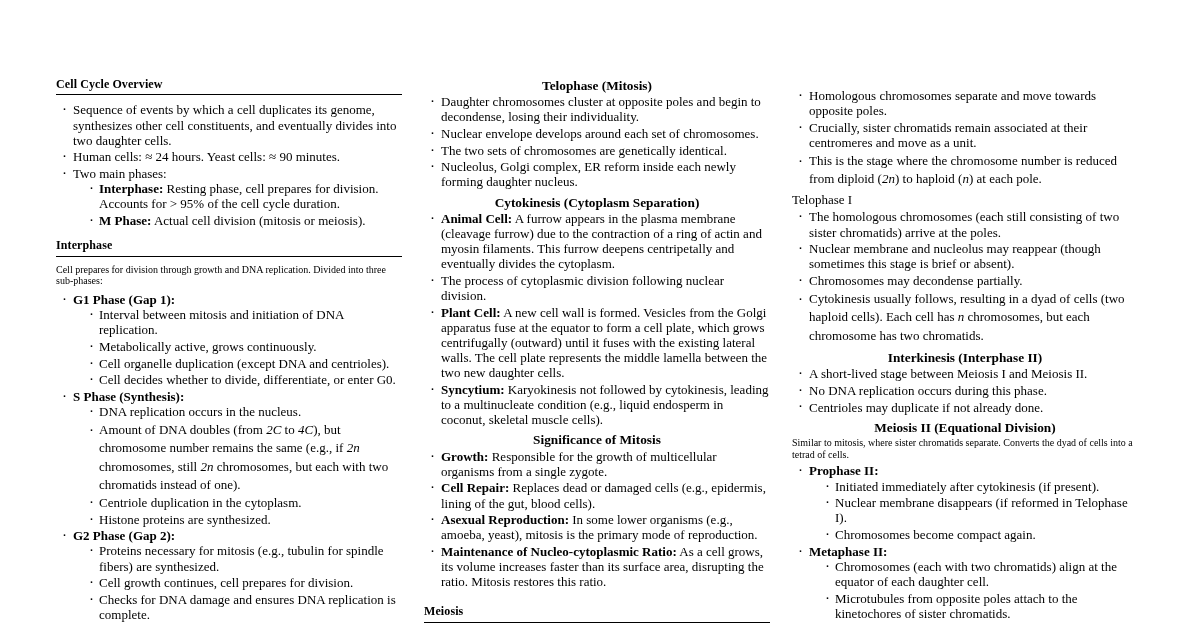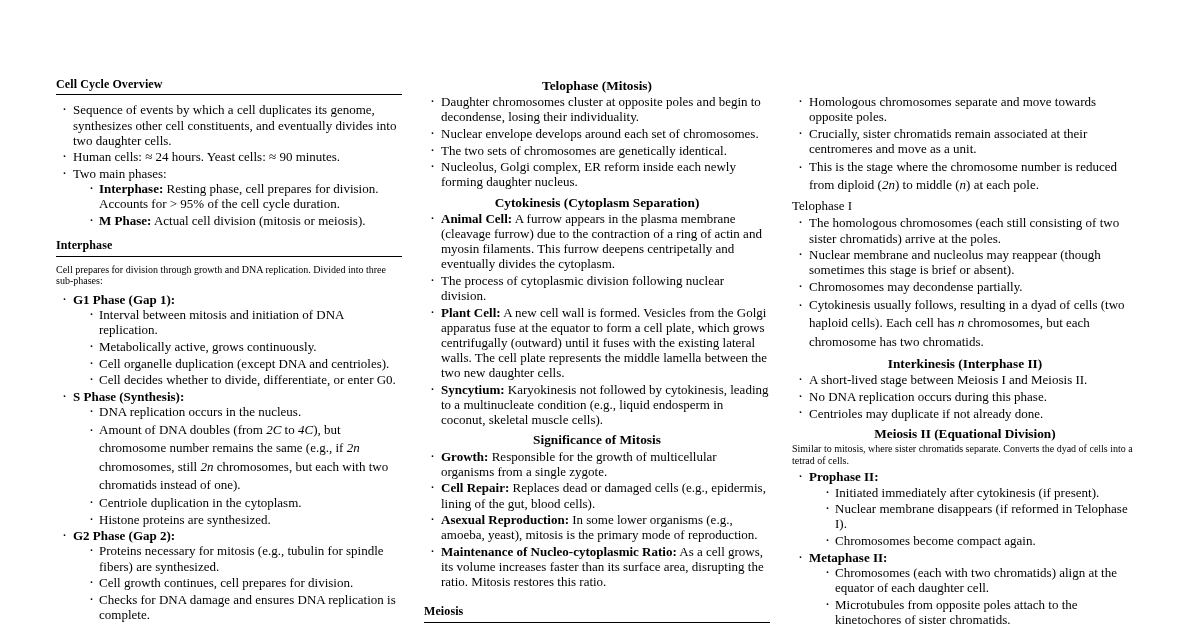--- a/index.html
+++ b/index.html
@@ -230,25 +230,25 @@
         </li>
       </ul>
 
       <h1 class="section-h" style="margin-top:16px;">Meiosis</h1>
       <hr class="section-rule">
 
     </div>
 
     <div class="col">
 
-      <ul class="lvl1" style="margin-top:16px;">
+      <ul class="lvl1" style="margin-top:10px;">
         <li><span>Homologous chromosomes separate and move towards opposite poles.</span></li>
         <li><span>Crucially, sister chromatids remain associated at their centromeres and move as a unit.</span></li>
         <li class="mathline">
-          <span>This is the stage where the chromosome number is reduced from diploid (</span><span class="mathn">2n</span><span>) to middle (</span><span class="mathn">n</span><span>) at each pole.</span>
+          <span>This is the stage where the chromosome number is reduced from diploid (</span><span class="mathn">2n</span><span>) to haploid (</span><span class="mathn">n</span><span>) at each pole.</span>
         </li>
       </ul>
 
       <h3 class="subsub-h">Telophase I</h3>
       <ul class="lvl1">
         <li><span>The homologous chromosomes (each still consisting of two sister chromatids) arrive at the poles.</span></li>
         <li><span>Nuclear membrane and nucleolus may reappear (though sometimes this stage is brief or absent).</span></li>
         <li><span>Chromosomes may decondense partially.</span></li>
         <li class="mathline">
           <span>Cytokinesis usually follows, resulting in a dyad of cells (two haploid cells). Each cell has </span><span class="mathn">n</span><span> chromosomes, but each chromosome has two chromatids.</span>

